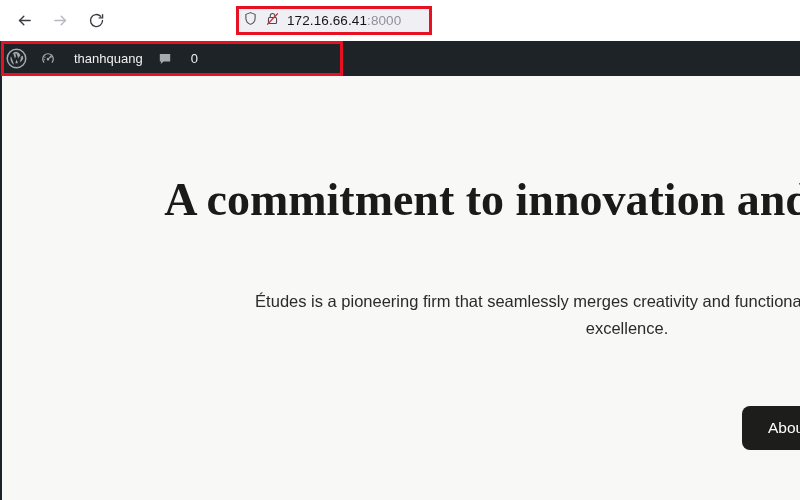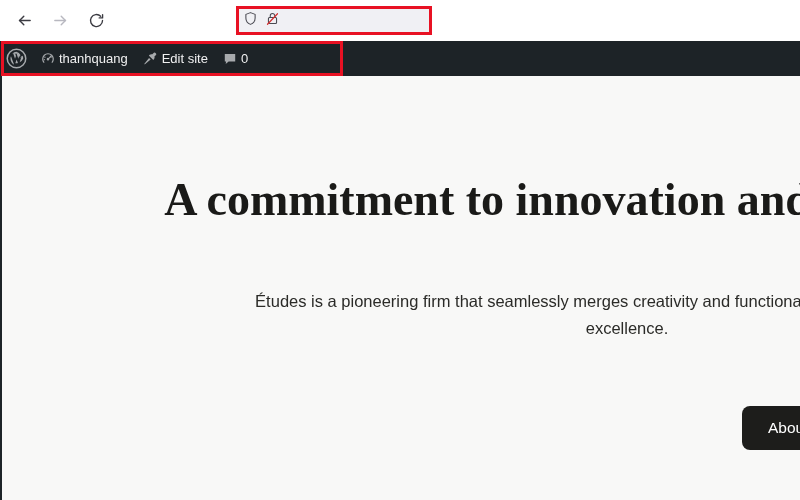--- a/index.html
+++ b/index.html
@@ -59,21 +59,21 @@
   
   #wp-adminbar{
     position:absolute; left:0; top:0; width:800px; height:35px;
     background:#1d2327;
     display:flex; align-items:center;
     font-size:13px; color:#f0f0f1;
     font-family:"Liberation Sans", sans-serif;
   }
   .ab-item{
     display:flex; align-items:center; height:35px;
-    gap:3px; color:#f0f0f1; white-space:nowrap;
+    gap:18px; color:#f0f0f1; white-space:nowrap;
   }
   .ab-logo{ padding-left:6px; padding-right:5px; }
   #ab-site{ padding-left:8px; padding-right:6px; }
   #ab-edit{ padding-left:8px; padding-right:6px; }
   #ab-comments{ padding-left:8px; padding-right:6px; }
   #ab-new{ padding-left:8px; padding-right:6px; }
   .ab-icon{ display:flex; align-items:center; justify-content:center; }
   .ab-icon svg{ display:block; fill:#a7aaad; }
   .ab-label{ font-size:13px; color:#f0f0f1; }
   #comment-count{ font-size:13px; color:#f0f0f1; }
@@ -141,20 +141,21 @@
           <path d="M12 2.6 4.6 5.4v5.6c0 4.9 3.1 8.8 7.4 10.4 4.3-1.6 7.4-5.5 7.4-10.4V5.4z"></path>
         </svg>
       </span>
       <span>
         <svg width="15" height="15" viewBox="0 0 24 24" fill="none" stroke="#4a4a52" stroke-width="1.7" stroke-linecap="round" stroke-linejoin="round">
           <rect x="5.5" y="10.5" width="13" height="9.5" rx="1.6"></rect>
           <path d="M8.4 10.5V7.6a3.6 3.6 0 0 1 7.2 0v2.9"></path>
           <line x1="4" y1="21.2" x2="20" y2="4.4" stroke="#d32f2f" stroke-width="1.9"></line>
         </svg>
       </span>
+      <span id="url-text"><span>172.16.66.41</span><span id="url-port">:8000</span></span>
     </div>
   </div>
 </div>
 
 <div class="annot" id="annot-url"></div>
 
 <div id="page-viewport">
 
   <div id="left-edge"></div>
 
@@ -174,28 +175,20 @@
         <svg width="16" height="16" viewBox="0 0 24 24">
           <path fill="#a7aaad" d="M12 3.2A8.8 8.8 0 0 0 3.2 12a8.73 8.73 0 0 0 1.9 5.45.9.9 0 0 0 1.4-1.12A6.93 6.93 0 0 1 5 12a7 7 0 0 1 14 0 6.93 6.93 0 0 1-1.5 4.33.9.9 0 0 0 1.4 1.12A8.73 8.73 0 0 0 20.8 12 8.8 8.8 0 0 0 12 3.2zm3.95 3.63-3.2 3.6a1.9 1.9 0 0 0-.75-.16 1.93 1.93 0 1 0 1.93 1.93c0-.25-.05-.49-.14-.71l3.52-3.28a.55.55 0 0 0-.76-.8z"></path>
           <circle cx="7.4" cy="9.2" r="1" fill="#a7aaad"></circle>
           <circle cx="16.6" cy="9.2" r=".9" fill="#a7aaad"></circle>
           <circle cx="6.5" cy="13" r=".9" fill="#a7aaad"></circle>
         </svg>
       </span>
       <span class="ab-label">thanhquang</span>
     </div>
 
-    <div class="ab-item" id="ab-edit">
-      <span class="ab-icon">
-        <svg width="17" height="17" viewBox="0 0 24 24">
-          <path fill="#a7aaad" d="M18.6 3.9a1.3 1.3 0 0 0-1.84 0l-2.2 2.2a3.9 3.9 0 0 0-3.62.48l-.6.44a.9.9 0 0 0-.1 1.37l5.03 5.03a.9.9 0 0 0 1.37-.1l.44-.6a3.9 3.9 0 0 0 .48-3.62l2.2-2.2a1.3 1.3 0 0 0 0-1.84zM9.9 11.3 3.4 19.3a.55.55 0 0 0 .77.78l8.02-6.5z"></path>
-        </svg>
-      </span>
-      <span class="ab-label">Edit site</span>
-    </div>
 
     <div class="ab-item" id="ab-comments">
       <span class="ab-icon">
         <svg width="16" height="16" viewBox="0 0 24 24">
           <path fill="#a7aaad" d="M4.2 4.4h15.6v11.4H9.9L5.6 19.6l.5-3.8H4.2z"></path>
         </svg>
       </span>
       <span id="comment-count">0</span>
     </div>
 

